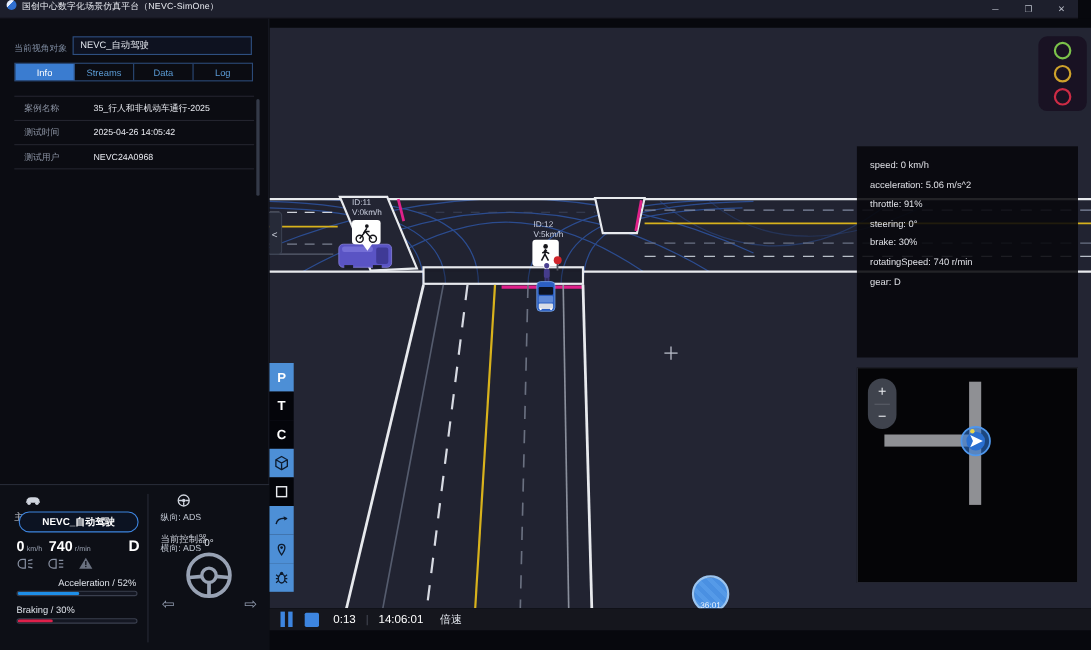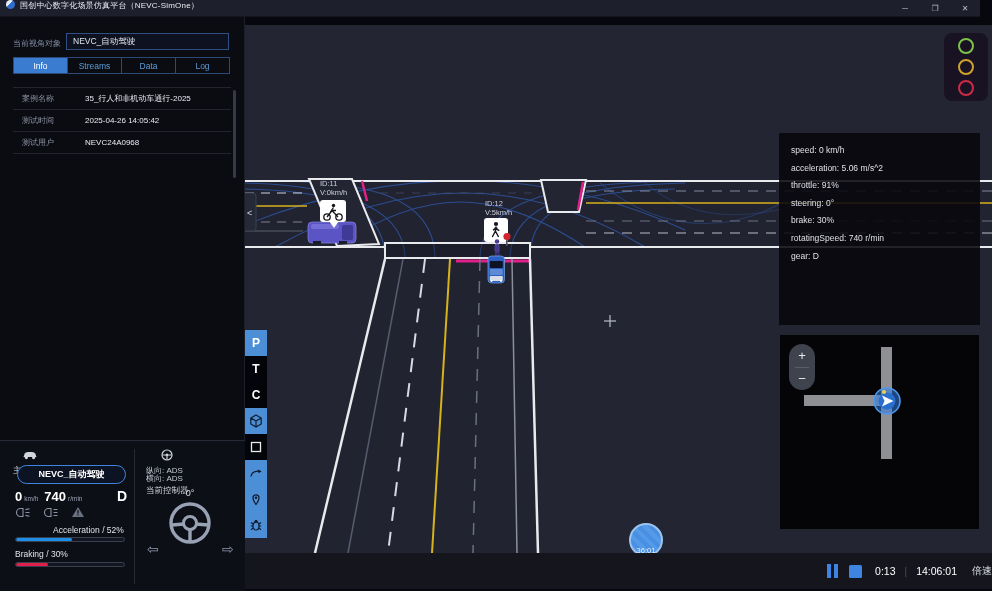--- a/index.html
+++ b/index.html
@@ -78,22 +78,22 @@
   .zoomctl .zbtn { flex:1; width:100%; display:flex; align-items:center; justify-content:center; font-size:13px; }
   .zoomctl .zline { width:14px; height:1px; background:#5a5e68; }
 
   
   .timer { position:absolute; left:384px; top:506px; width:34px; height:34px; border-radius:50%;
            background:repeating-linear-gradient(45deg,#4a90e2 0 4px,#559ae8 4px 8px);
            border:2px solid #9cc4ee; display:flex; align-items:flex-end; justify-content:center;
            color:#eaf2fc; font-size:7.5px; }
 
   
-  .playbar { position:absolute; left:0; top:536px; width:747px; height:36px; background:#15161d;
-             display:flex; align-items:center;justify-content:flex-end; }
+  .playbar { position:absolute; left:0; top:536px; width:747px; height:20px; background:#15161d;
+             display:flex; align-items:center; }
   .pauseicon { display:flex; gap:3px; margin-left:10px; }
   .pauseicon i { display:block; width:4px; height:14px; background:#3d85e0; }
   .stopicon { width:13px; height:13px; background:#3d85e0; border-radius:1.5px; margin-left:11px; }
   .ptime { color:#fff; font-size:10.5px; margin-left:13px; }
   .psep { color:#4a4e5a; font-size:10px; margin-left:9px; }
   .pclock { color:#fff; font-size:10.5px; margin-left:9px; }
   .prate { color:#dfe3ea; font-size:10px; margin-left:15px; }
 </style>
 </head>
 <body>
@@ -185,21 +185,21 @@
 
     <div class="vp-head" style="left:146px;gap:24px;">
       <svg width="12" height="12">
         <circle cx="6" cy="6" r="5" fill="none" stroke="#d0d5de" stroke-width="1.2"></circle>
         <circle cx="6" cy="6" r="1.6" fill="#d0d5de"></circle>
         <path d="M1.2,6 L4.5,6 M10.8,6 L7.5,6 M6,7.5 L6,10.8" stroke="#d0d5de" stroke-width="1.2"></path>
       </svg>
       <span>当前控制器</span>
     </div>
     <span class="ctl-line" style="left:146px; top:24px;">纵向: ADS</span>
-    <span class="ctl-line" style="left:146px; top:32px;">横向: ADS</span>
+    <span class="ctl-line" style="left:146px; top:52px;">横向: ADS</span>
     <span class="angle">0°</span>
 
     <svg width="64" height="52" style="position:absolute; left:158px; top:58px;">
       <circle cx="32" cy="24" r="19" fill="none" stroke="#98a2b4" stroke-width="3.4"></circle>
       <circle cx="32" cy="24" r="6.5" fill="none" stroke="#98a2b4" stroke-width="3"></circle>
       <path d="M14,26 L26,25 M50,26 L38,25 M32,31 L32,42" stroke="#98a2b4" stroke-width="3.4"></path>
     </svg>
     <span class="arrow-glyph" style="left:147px; top:100px;">⇦</span>
     <span class="arrow-glyph" style="left:222px; top:100px;">⇨</span>
   </div>

